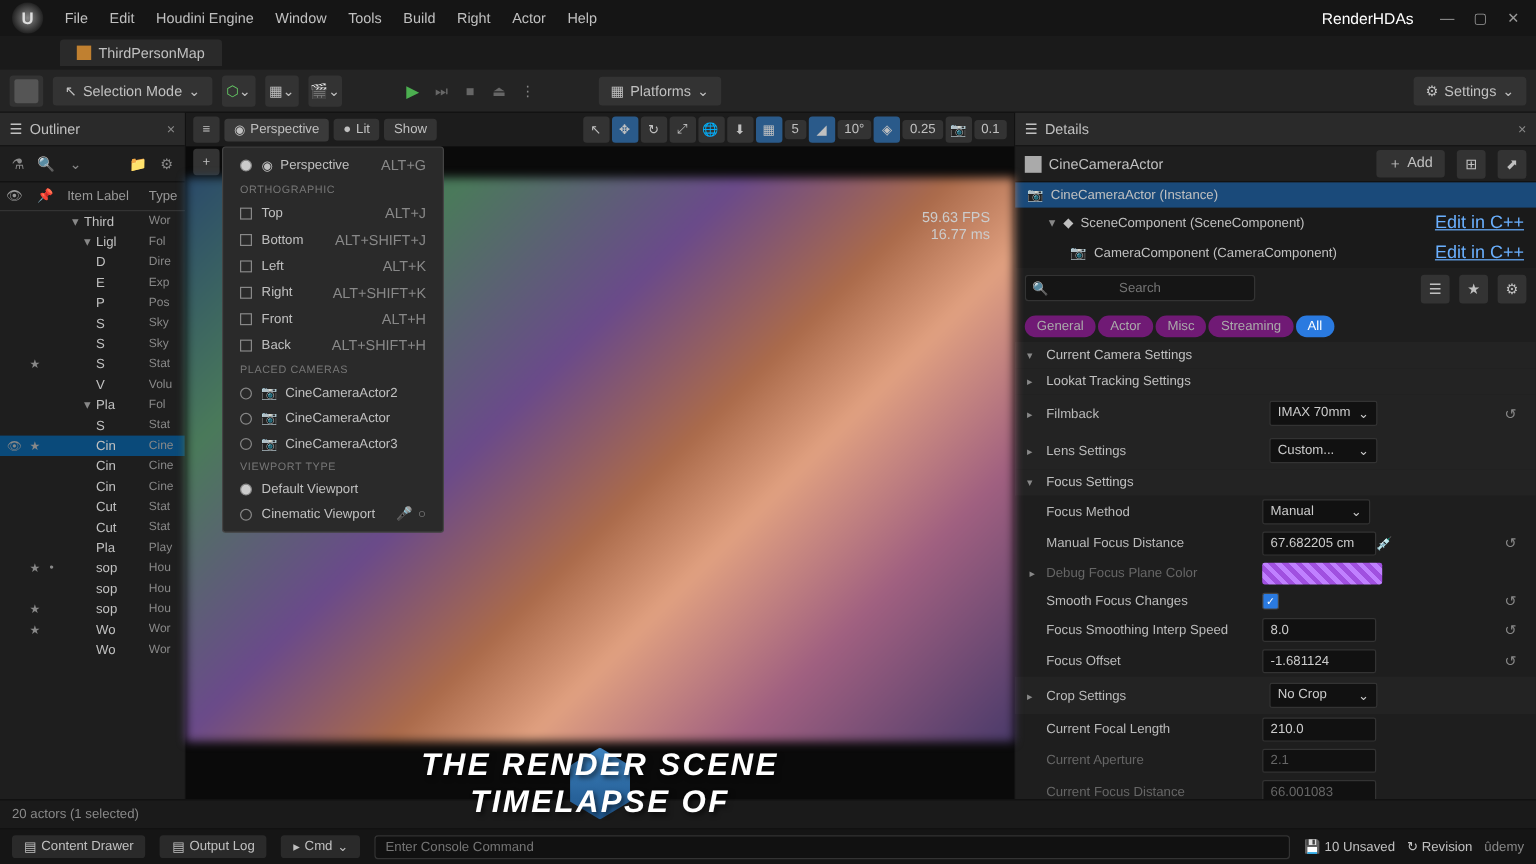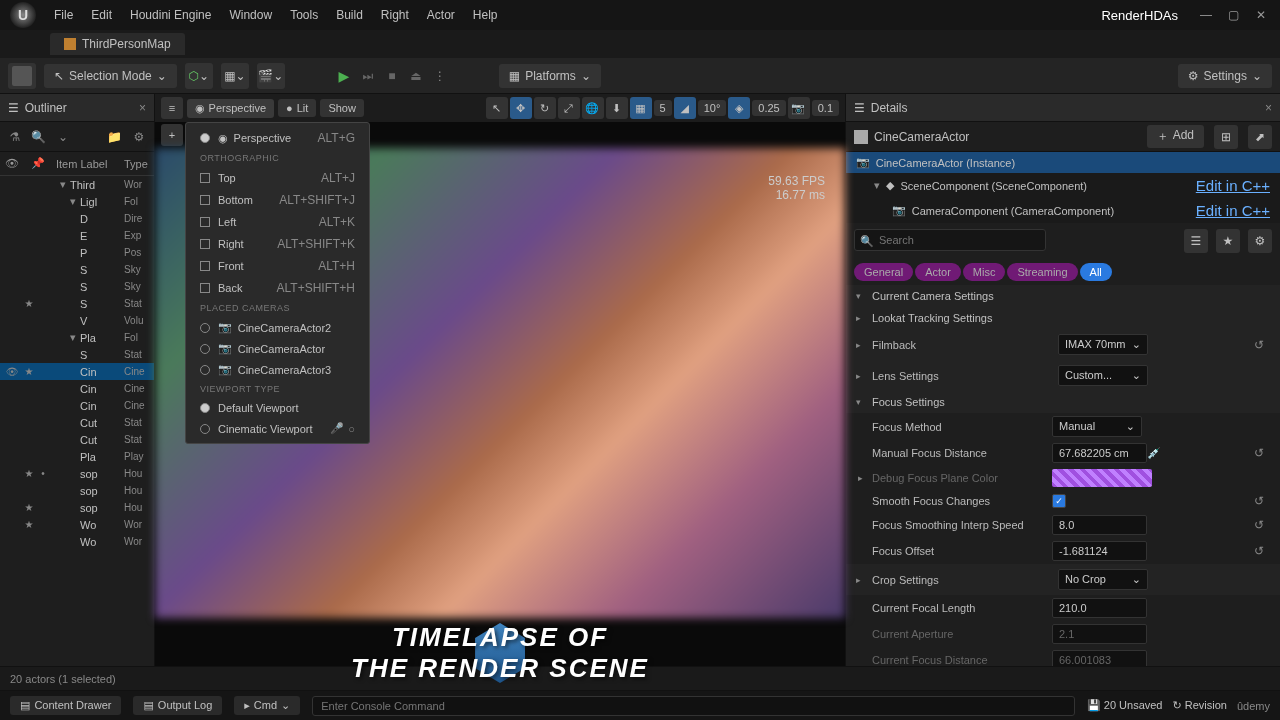--- a/index.html
+++ b/index.html
@@ -90,21 +90,21 @@
 .det-actor-icon { width: 14px; height: 14px; background: #aaa; }
 .det-add { margin-left: auto; background: #333; padding: 3px 10px; border-radius: 3px; display: flex; gap: 4px; cursor: pointer; }
 .det-icon-btn { width: 24px; height: 24px; background: #333; border-radius: 3px; display: flex; align-items: center; justify-content: center; cursor: pointer; margin-left: 4px; }
 .det-comp { background: #1a1a1a; }
 .det-comp-row { padding: 4px 10px; display: flex; align-items: center; font-size: 11px; }
 .det-comp-row.selected { background: #1a4a7a; }
 .det-comp-indent { display: inline-block; }
 .det-comp-arrow { width: 12px; color: #888; }
 .det-edit-link { margin-left: auto; color: #6ab0ff; font-size: 15px; text-decoration: underline; cursor: pointer; }
 .det-search { padding: 6px 8px; display: flex; gap: 4px; }
-.det-search input { flex: 1; background: #151515; border: 1px solid #333; border-radius: 3px; padding: 4px 24px; color: #ccc; font-size: 11px; }
+.det-search input { flex: 1; background: #151515; border: 1px solid #333; border-radius: 3px; padding: 4px 24px; color: #ccc; font-size: 11px; text-align: center; }
 .det-search-wrap { position: relative; flex: 1; }
 .det-search-icon { position: absolute; left: 6px; top: 50%; transform: translateY(-50%); color: #888; font-size: 11px; }
 .det-tabs { padding: 4px 8px; display: flex; gap: 2px; }
 .det-tab { padding: 3px 10px; background: #701a75; border-radius: 10px; font-size: 11px; cursor: pointer; color: #aaa; }
 .det-tab.active { background: #2a7ae0; color: #fff; }
 .det-sections { flex: 1; overflow-y: auto; }
 .det-section-hdr { padding: 5px 10px; display: flex; align-items: center; gap: 6px; font-size: 11px; background: #232323; cursor: pointer; }
 .det-arrow { width: 10px; color: #888; font-size: 9px; }
 .det-prop { padding: 3px 10px 3px 26px; display: flex; align-items: center; font-size: 11px; min-height: 22px; }
 .det-prop-label { width: 180px; color: #bbb; }
@@ -497,22 +497,22 @@
       <div class="vp-menu-item">
           <span class="vp-menu-radio"></span>
           <span class="vp-menu-label">Cinematic Viewport</span>
           <span style="margin-left:6px;color:#888">🎤</span>
           <span style="margin-left:4px;color:#888">○</span>
         </div>
     </div>
 
     <div class="watermark">
       <div class="wm-badge"></div>
+      <div class="wm-text" style="position:relative;z-index:1"><span>THE RENDER SCENE</span></div>
       <div class="wm-text" style="position:relative;z-index:1"><span>TIMELAPSE OF</span></div>
-      <div class="wm-text" style="position:relative;z-index:1"><span>THE RENDER SCENE</span></div>
     </div>
   </div>
 
   <div class="details">
     <div class="panel-header">
       <span>☰</span>
       <span>Details</span>
       <span class="panel-close">×</span>
     </div>
     <div class="det-actor">
@@ -663,17 +663,17 @@
       <span>▤</span>
       <span>Output Log</span>
     </div>
   <div class="sb-btn">
       <span>▸</span>
       <span>Cmd</span>
       <span>⌄</span>
     </div>
   <input class="sb-input" placeholder="Enter Console Command" style="">
   <div class="sb-right">
-    <span><span>💾</span> <span>20 Unsaved</span></span>
+    <span><span>💾</span> <span>10 Unsaved</span></span>
     <span><span>↻</span> <span>Revision</span></span>
     <span style="color:#888">ûdemy</span>
   </div>
 </div>
 
 </body></html>

